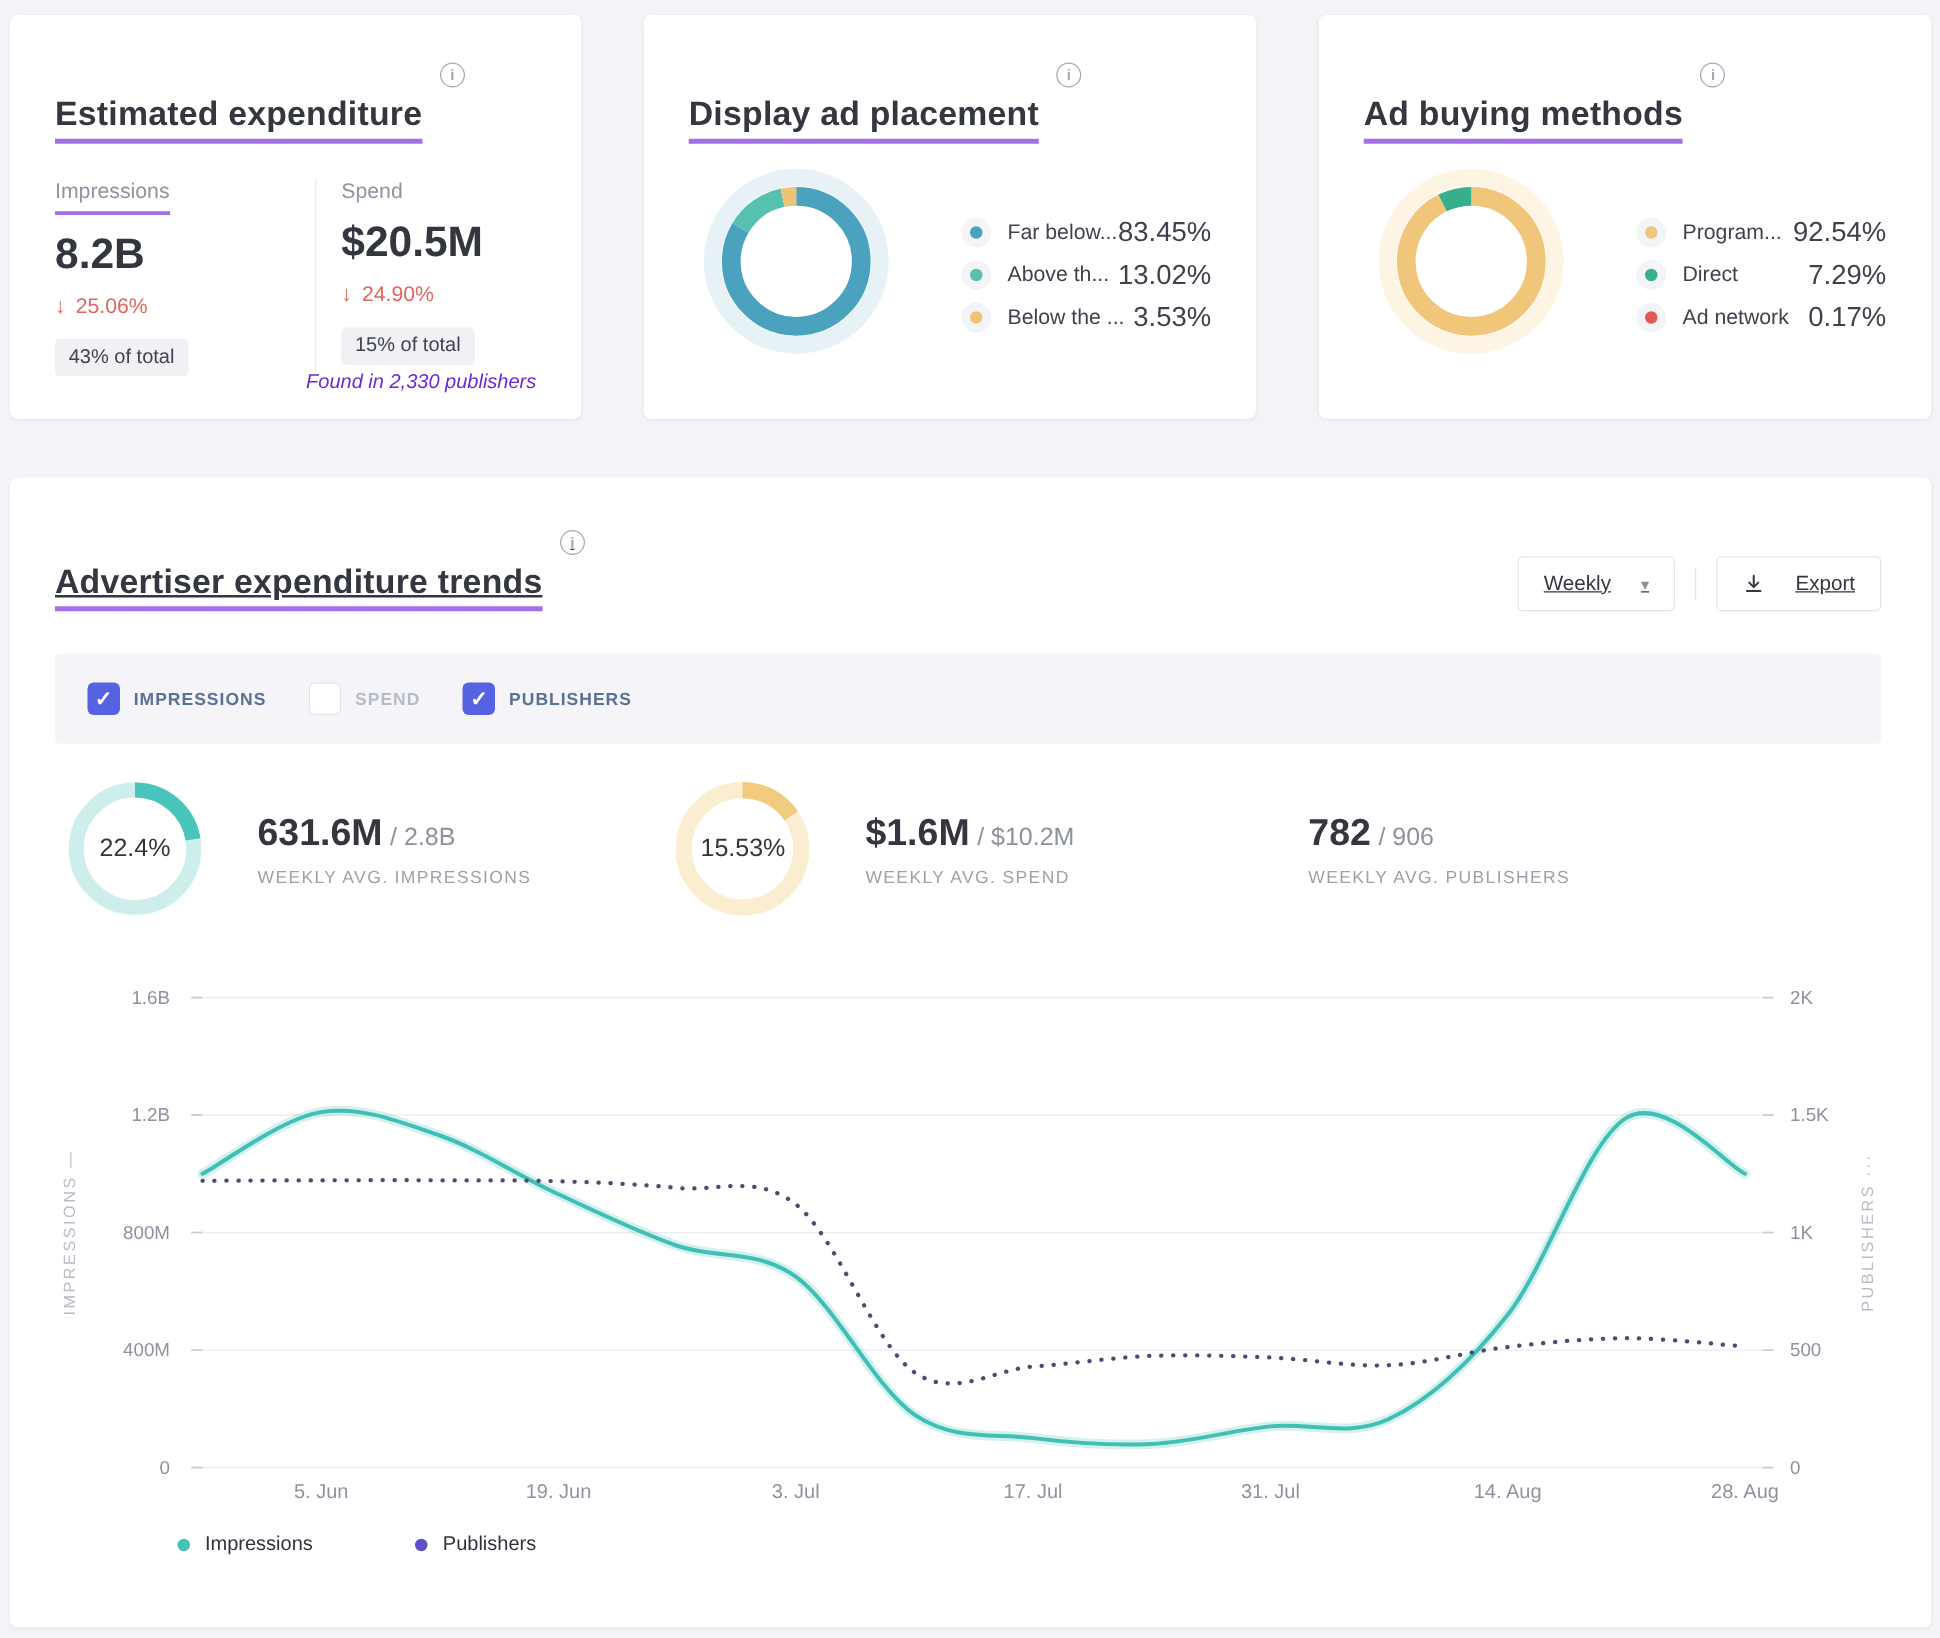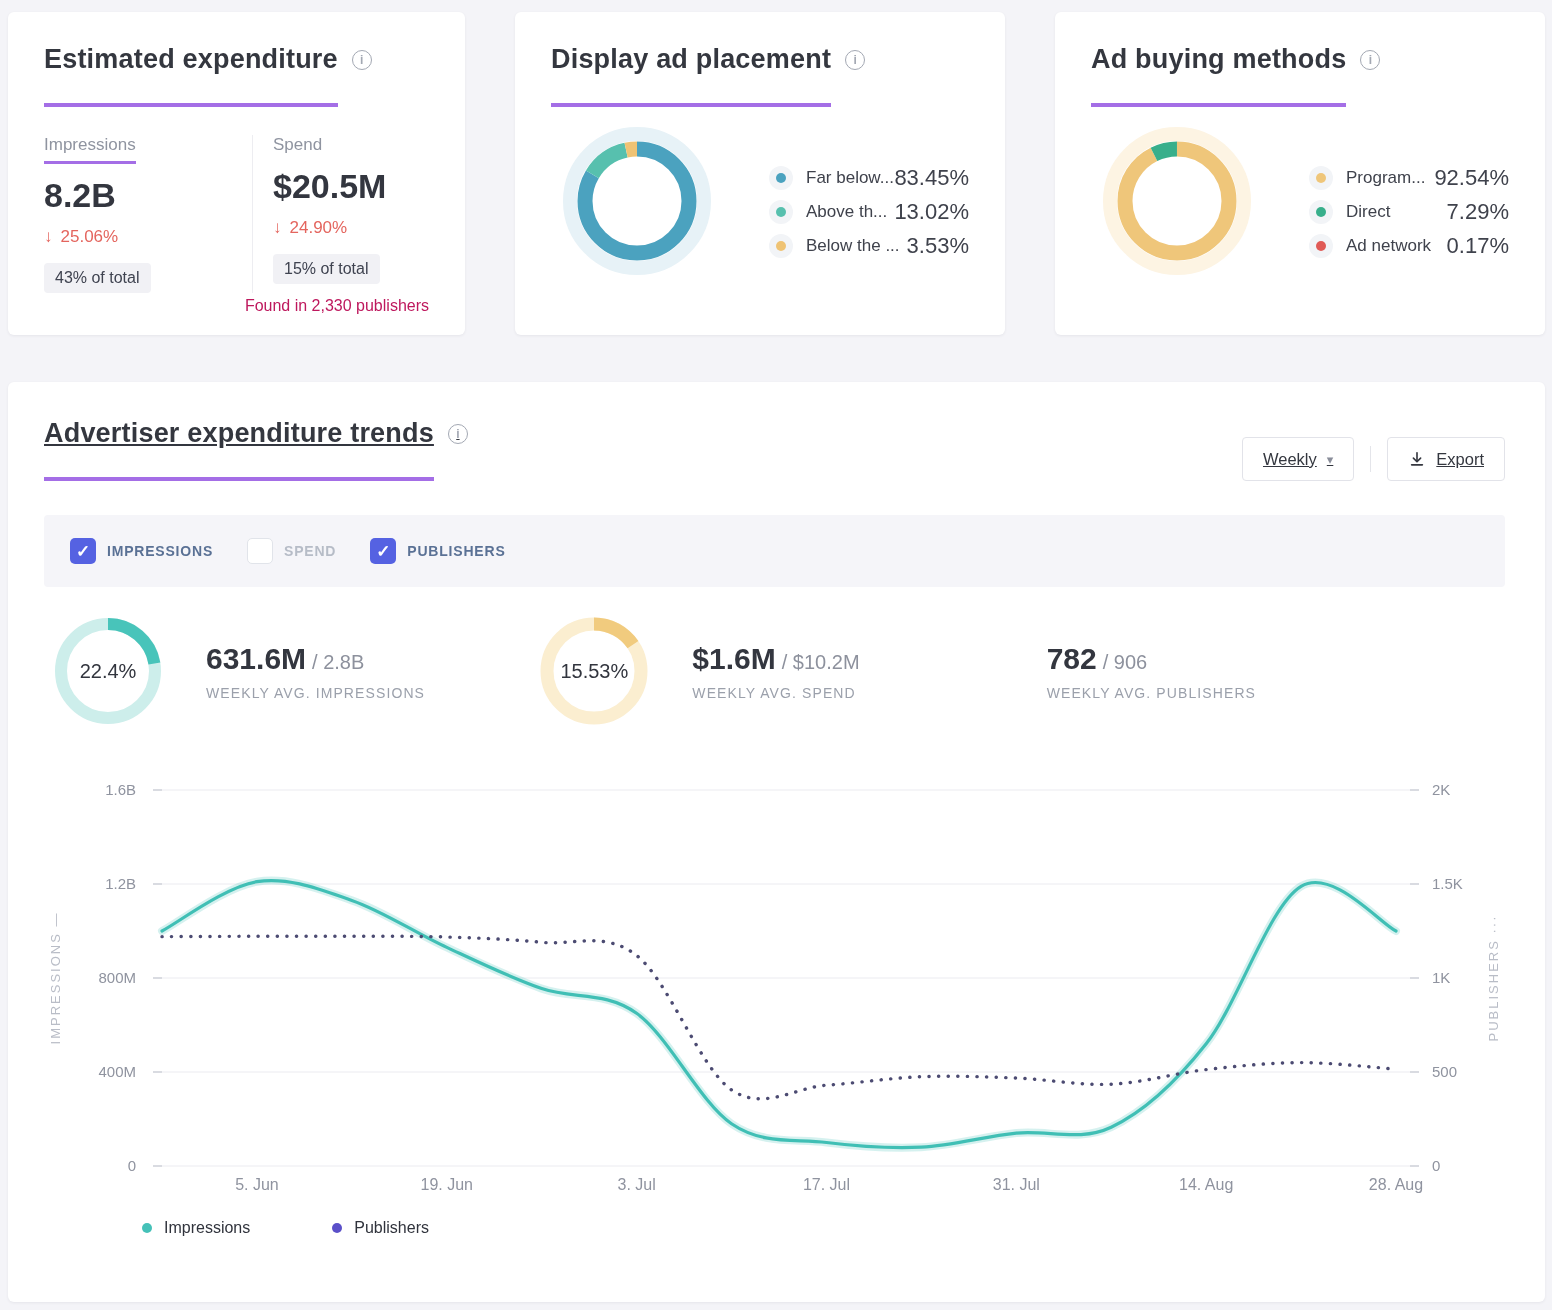--- a/index.html
+++ b/index.html
@@ -14,21 +14,21 @@
     background: #ffffff;
     border-radius: 6px;
     box-shadow: 0 1px 3px rgba(40,40,60,.07);
   }
   .top-row { display: flex; gap: 50px; }
   .top-row .card { flex: 1 1 0; height: 323px; padding: 32px 36px 24px 36px; position: relative; }
 
   .card-title-row { display: flex; align-items: flex-start; gap: 14px; }
   .card-title {
     font-size: 27px; font-weight: 600; color: #34373f; letter-spacing: .2px;
-    display: inline-block; padding-bottom: 28px; border-bottom: 4px solid #a46ee6;
+    display: inline-block; padding-bottom: 4px; border-bottom: 4px solid #a46ee6; margin-top: 32px;
   }
   .info-icon {
     width: 20px; height: 20px; border: 1.6px solid #a3a8b3; border-radius: 50%;
     color: #a3a8b3; font-size: 12px; font-weight: 700;
     display: inline-flex; align-items: center; justify-content: center;
     margin-top: 6px; cursor: pointer; flex: none;
   }
 
   
   .metric-cols { display: flex; margin-top: 28px; }
@@ -36,42 +36,42 @@
   .metric-col.second { padding-left: 20px; width: auto; }
   .v-divider { width: 1px; background: #ededf1; margin-right: 0; }
   .metric-label { font-size: 17px; color: #8f94a0; display: inline-block; }
   .metric-label.selected { border-bottom: 3px solid #a46ee6; padding-bottom: 6px; }
   .metric-value { font-size: 34px; font-weight: 600; color: #33363f; margin-top: 12px; }
   .metric-delta { margin-top: 12px; font-size: 17px; color: #e4655e; display: flex; align-items: center; gap: 8px; }
   .metric-badge {
     display: inline-block; margin-top: 16px; background: #f1f1f5; color: #3f4350;
     font-size: 16px; padding: 6px 11px; border-radius: 4px;
   }
-  .found-note { position: absolute; right: 36px; bottom: 20px; font-size: 16px; color: #be185d; }
+  .found-note { position: absolute; right: 36px; bottom: 20px; font-size: 16px; color: #6d28d9; font-style: italic; }
 
   
   .donut-body { display: flex; align-items: flex-start; }
   .donut-svg { margin: 14px 0 0 6px; flex: none; }
   .donut-legend { margin: 54px 0 0 52px; width: 200px; }
   .donut-legend-row { display: flex; align-items: center; height: 34px; }
   .dot-halo {
     width: 24px; height: 24px; border-radius: 50%; background: #f2f4f7;
     display: inline-flex; align-items: center; justify-content: center; flex: none;
   }
   .dot { width: 10px; height: 10px; border-radius: 50%; display: inline-block; }
   .donut-legend-label { font-size: 17px; color: #3f424c; margin-left: 13px; white-space: nowrap; }
   .donut-legend-value { font-size: 22px; color: #3f424c; margin-left: auto; }
 
   
   .trends-card { margin-top: 47px; height: 920px; padding: 36px 40px 24px 36px; position: relative; }
   .trends-header { display: flex; align-items: flex-end; text-decoration: underline; }
   .trends-controls { margin-left: auto; display: flex; align-items: center; }
   .btn {
     height: 44px; background: #fff; border: 1px solid #e2e3e9; border-radius: 4px;
-    display: inline-flex; align-items: center; justify-content: center; gap: 10px;
+    display: inline-flex; align-items: center; justify-content: center; gap: 24px;
     font-size: 16.5px; color: #34373f; padding: 0 20px; cursor: pointer;
   }
   .btn .caret { color: #8a8e9a; font-size: 13px; }
   .ctrl-divider { width: 1px; height: 26px; background: #e4e5ea; margin: 0 16px; }
   .export-icon { width: 18px; height: 18px; }
 
   .checkbox-strip {
     margin-top: 34px; background: #f5f5f9; border-radius: 4px; height: 72px;
     display: flex; align-items: center; padding-left: 26px; gap: 34px;
   }

